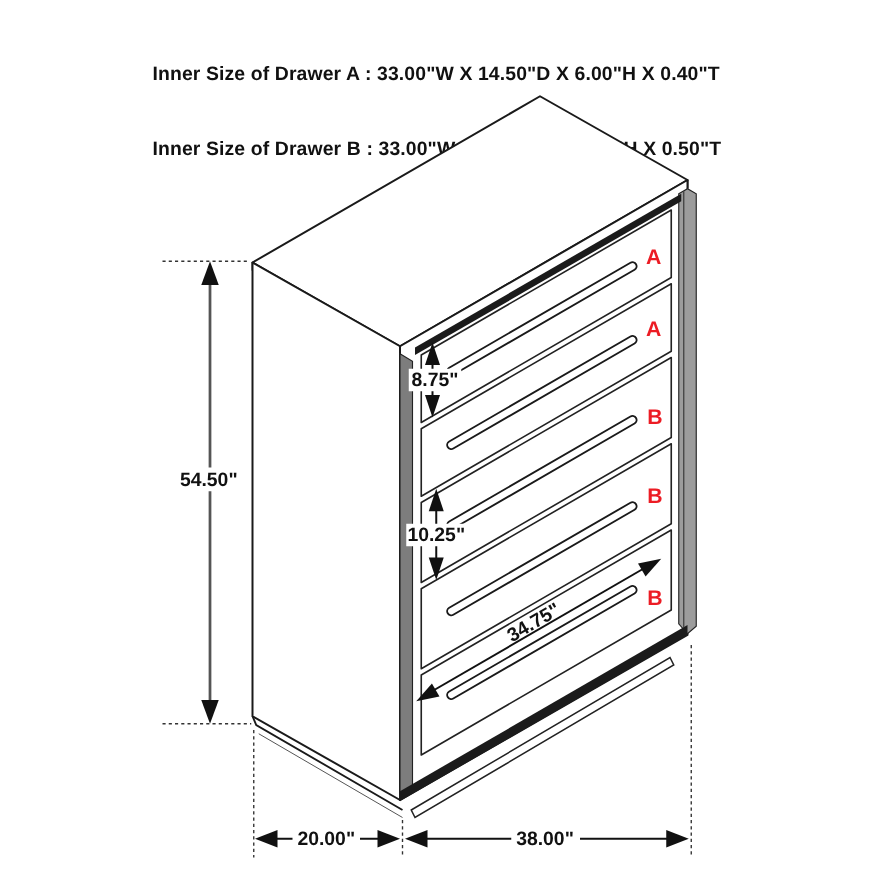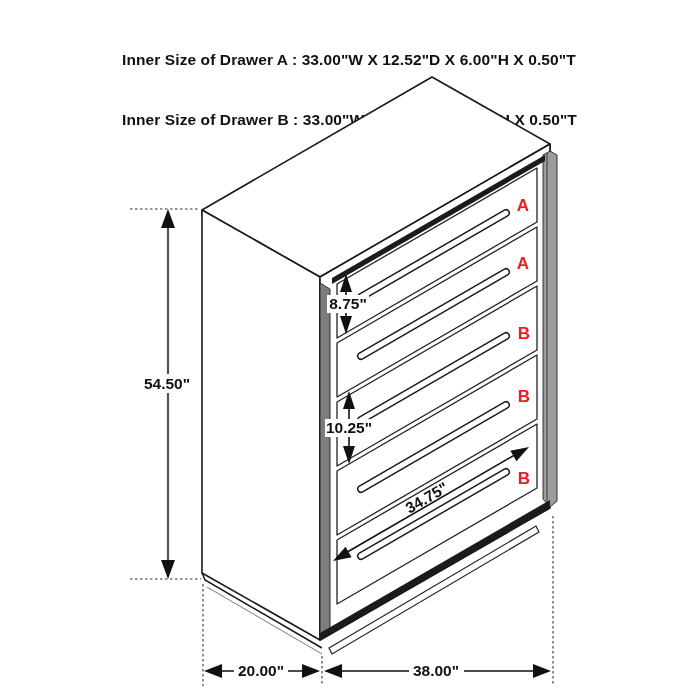--- a/index.html
+++ b/index.html
@@ -18,21 +18,21 @@
   .redlbl{font-size:17px;font-weight:700;}
   .dot{stroke:#333;stroke-width:1.1;fill:none;stroke-dasharray:2.5 2.5;}
   .arr{fill:#111;stroke:none;}
   .bg{fill:#fff;stroke:none;}
 </style>
 </head>
 <body>
 
 <div id="stage">
   <div class="hdr">
-    <div>Inner Size of Drawer A : 33.00"W X 12.52"D X 6.00"H X 0.50"T</div>
+    <div>Inner Size of Drawer A : 33.00"W X 14.50"D X 6.00"H X 0.40"T</div>
     <div>Inner Size of Drawer B : 33.00"W X 14.50"D X 7.50"H X 0.50"T</div>
   </div>
 
   <svg width="700" height="700" viewBox="0 0 700 700">
 
     <g>
 
       <polygon class="face" points="202,210 432,77 550,144 320,277"></polygon>
 
       <g>

